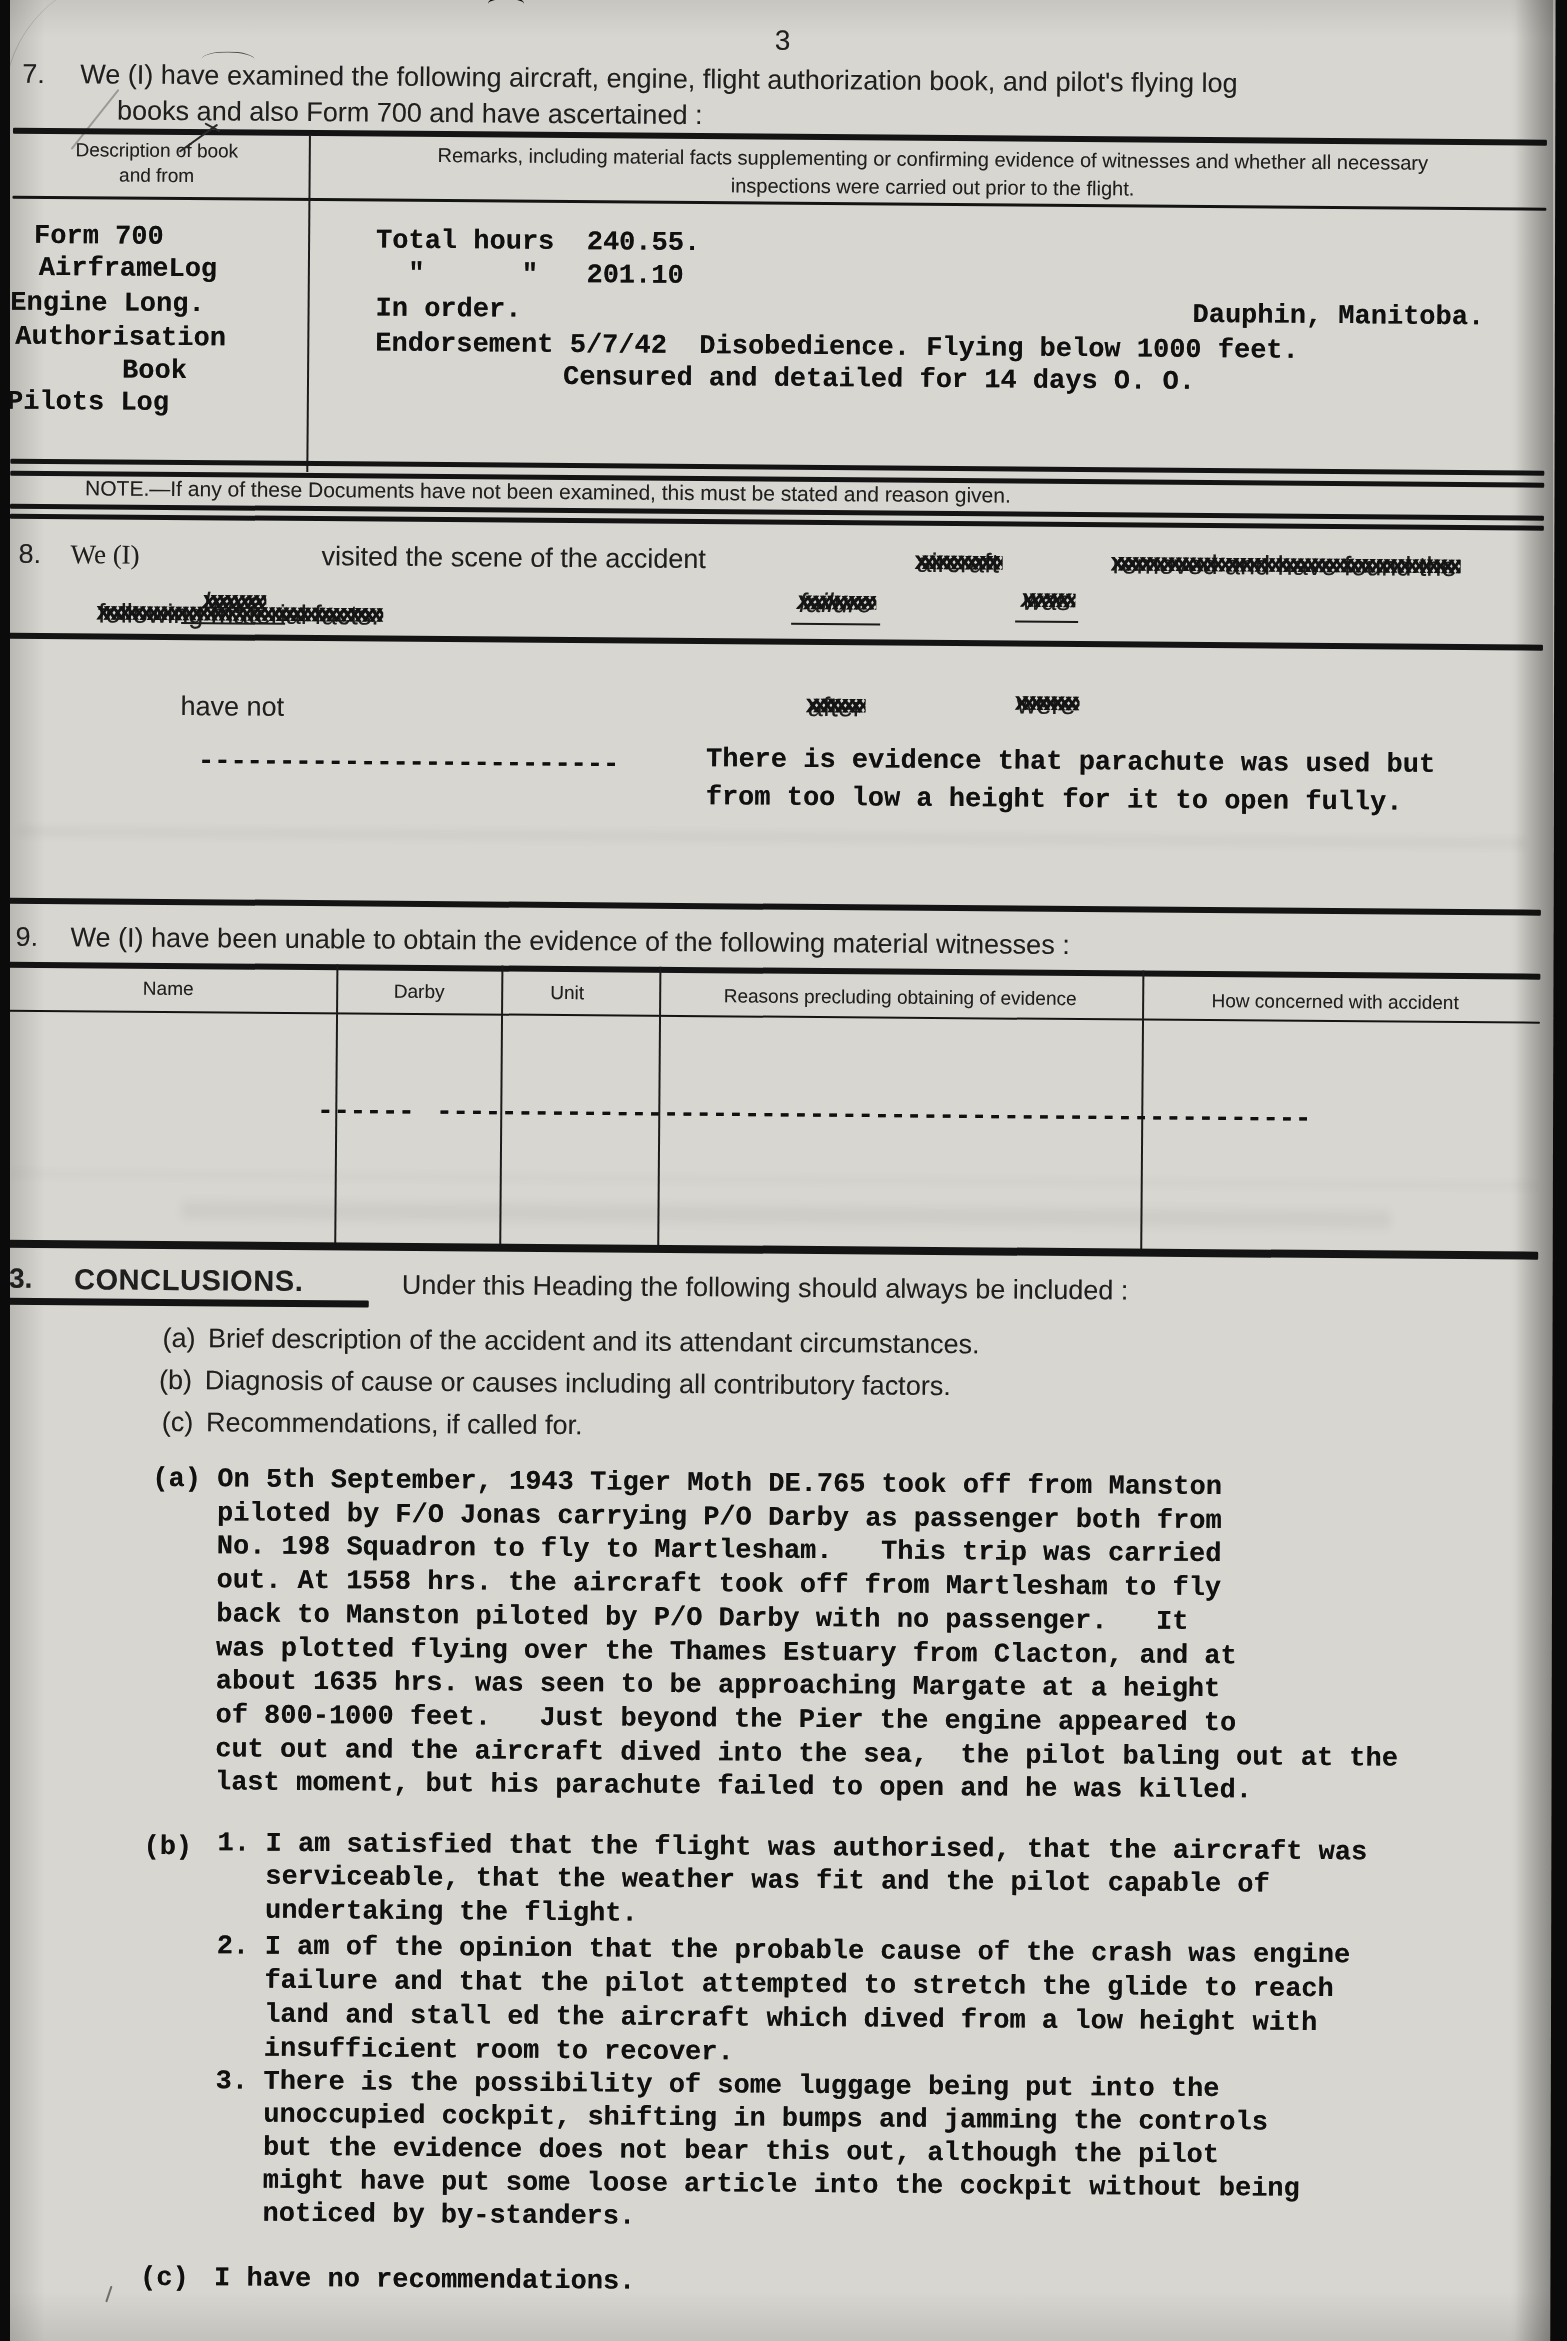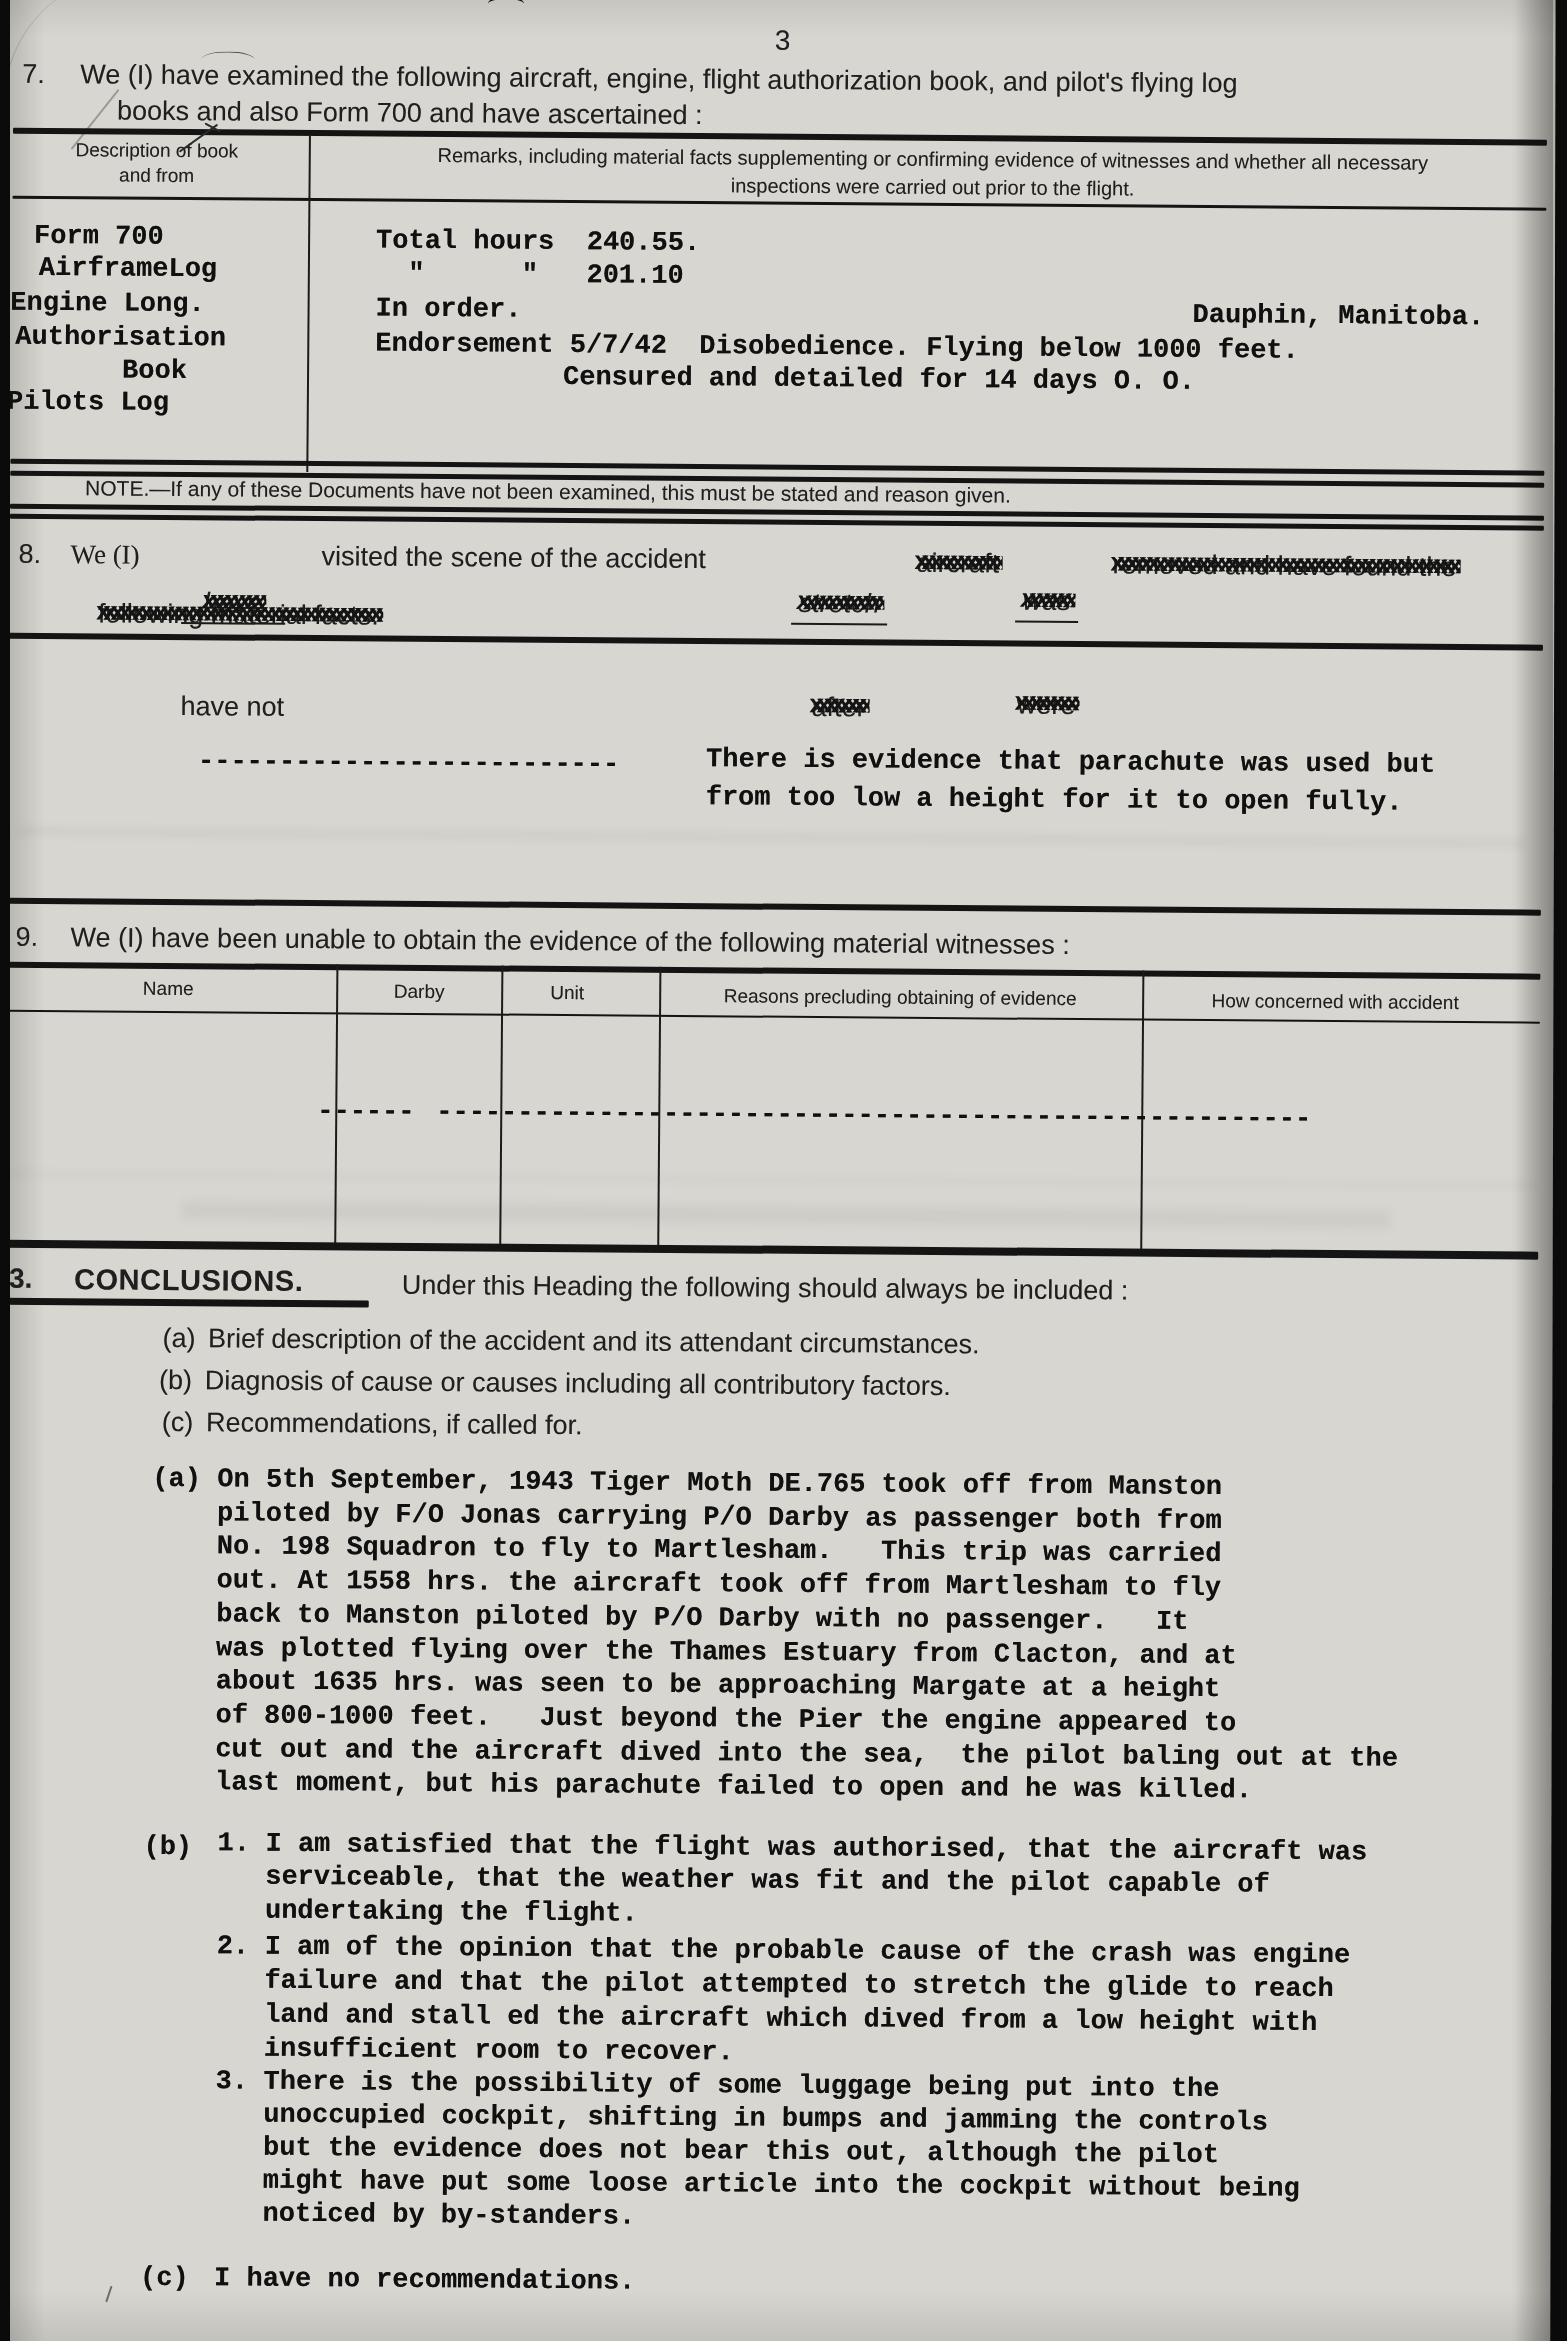--- a/index.html
+++ b/index.html
@@ -100,21 +100,21 @@
     <div class="rule" style="left:14px;top:514px;width:1534px;height:4.5px;"></div>
 
     <div class="print" style="left:23px;top:539px;">8.</div>
     <div class="print" style="left:75px;top:539px;font-family:Liberation Serif, serif;">We (I)</div>
     <div class="frac" style="left:186px;top:524px;">
       <span class="top"><span class="xstruck">have</span></span>
       <span class="bot">have not</span>
     </div>
     <div class="print" style="left:326px;top:539px;">visited the scene of the accident</div>
     <div class="frac" style="left:796px;top:520px;">
-      <span class="top"><span class="xstruck">stretch</span></span>
+      <span class="top"><span class="xstruck">failure</span></span>
       <span class="bot"><span class="xstruck">after</span></span>
     </div>
     <div class="print" style="left:921px;top:541px;"><span class="xstruck">aircraft</span></div>
     <div class="frac" style="left:1020px;top:516px;">
       <span class="top"><span class="xstruck">was</span></span>
       <span class="bot"><span class="xstruck">were</span></span>
     </div>
     <div class="print" style="left:1117px;top:541px;"><span class="xstruck">removed and have found the</span></div>
     <div class="print" style="left:103px;top:598px;"><span class="xstruck">following material facts:</span></div>
 

